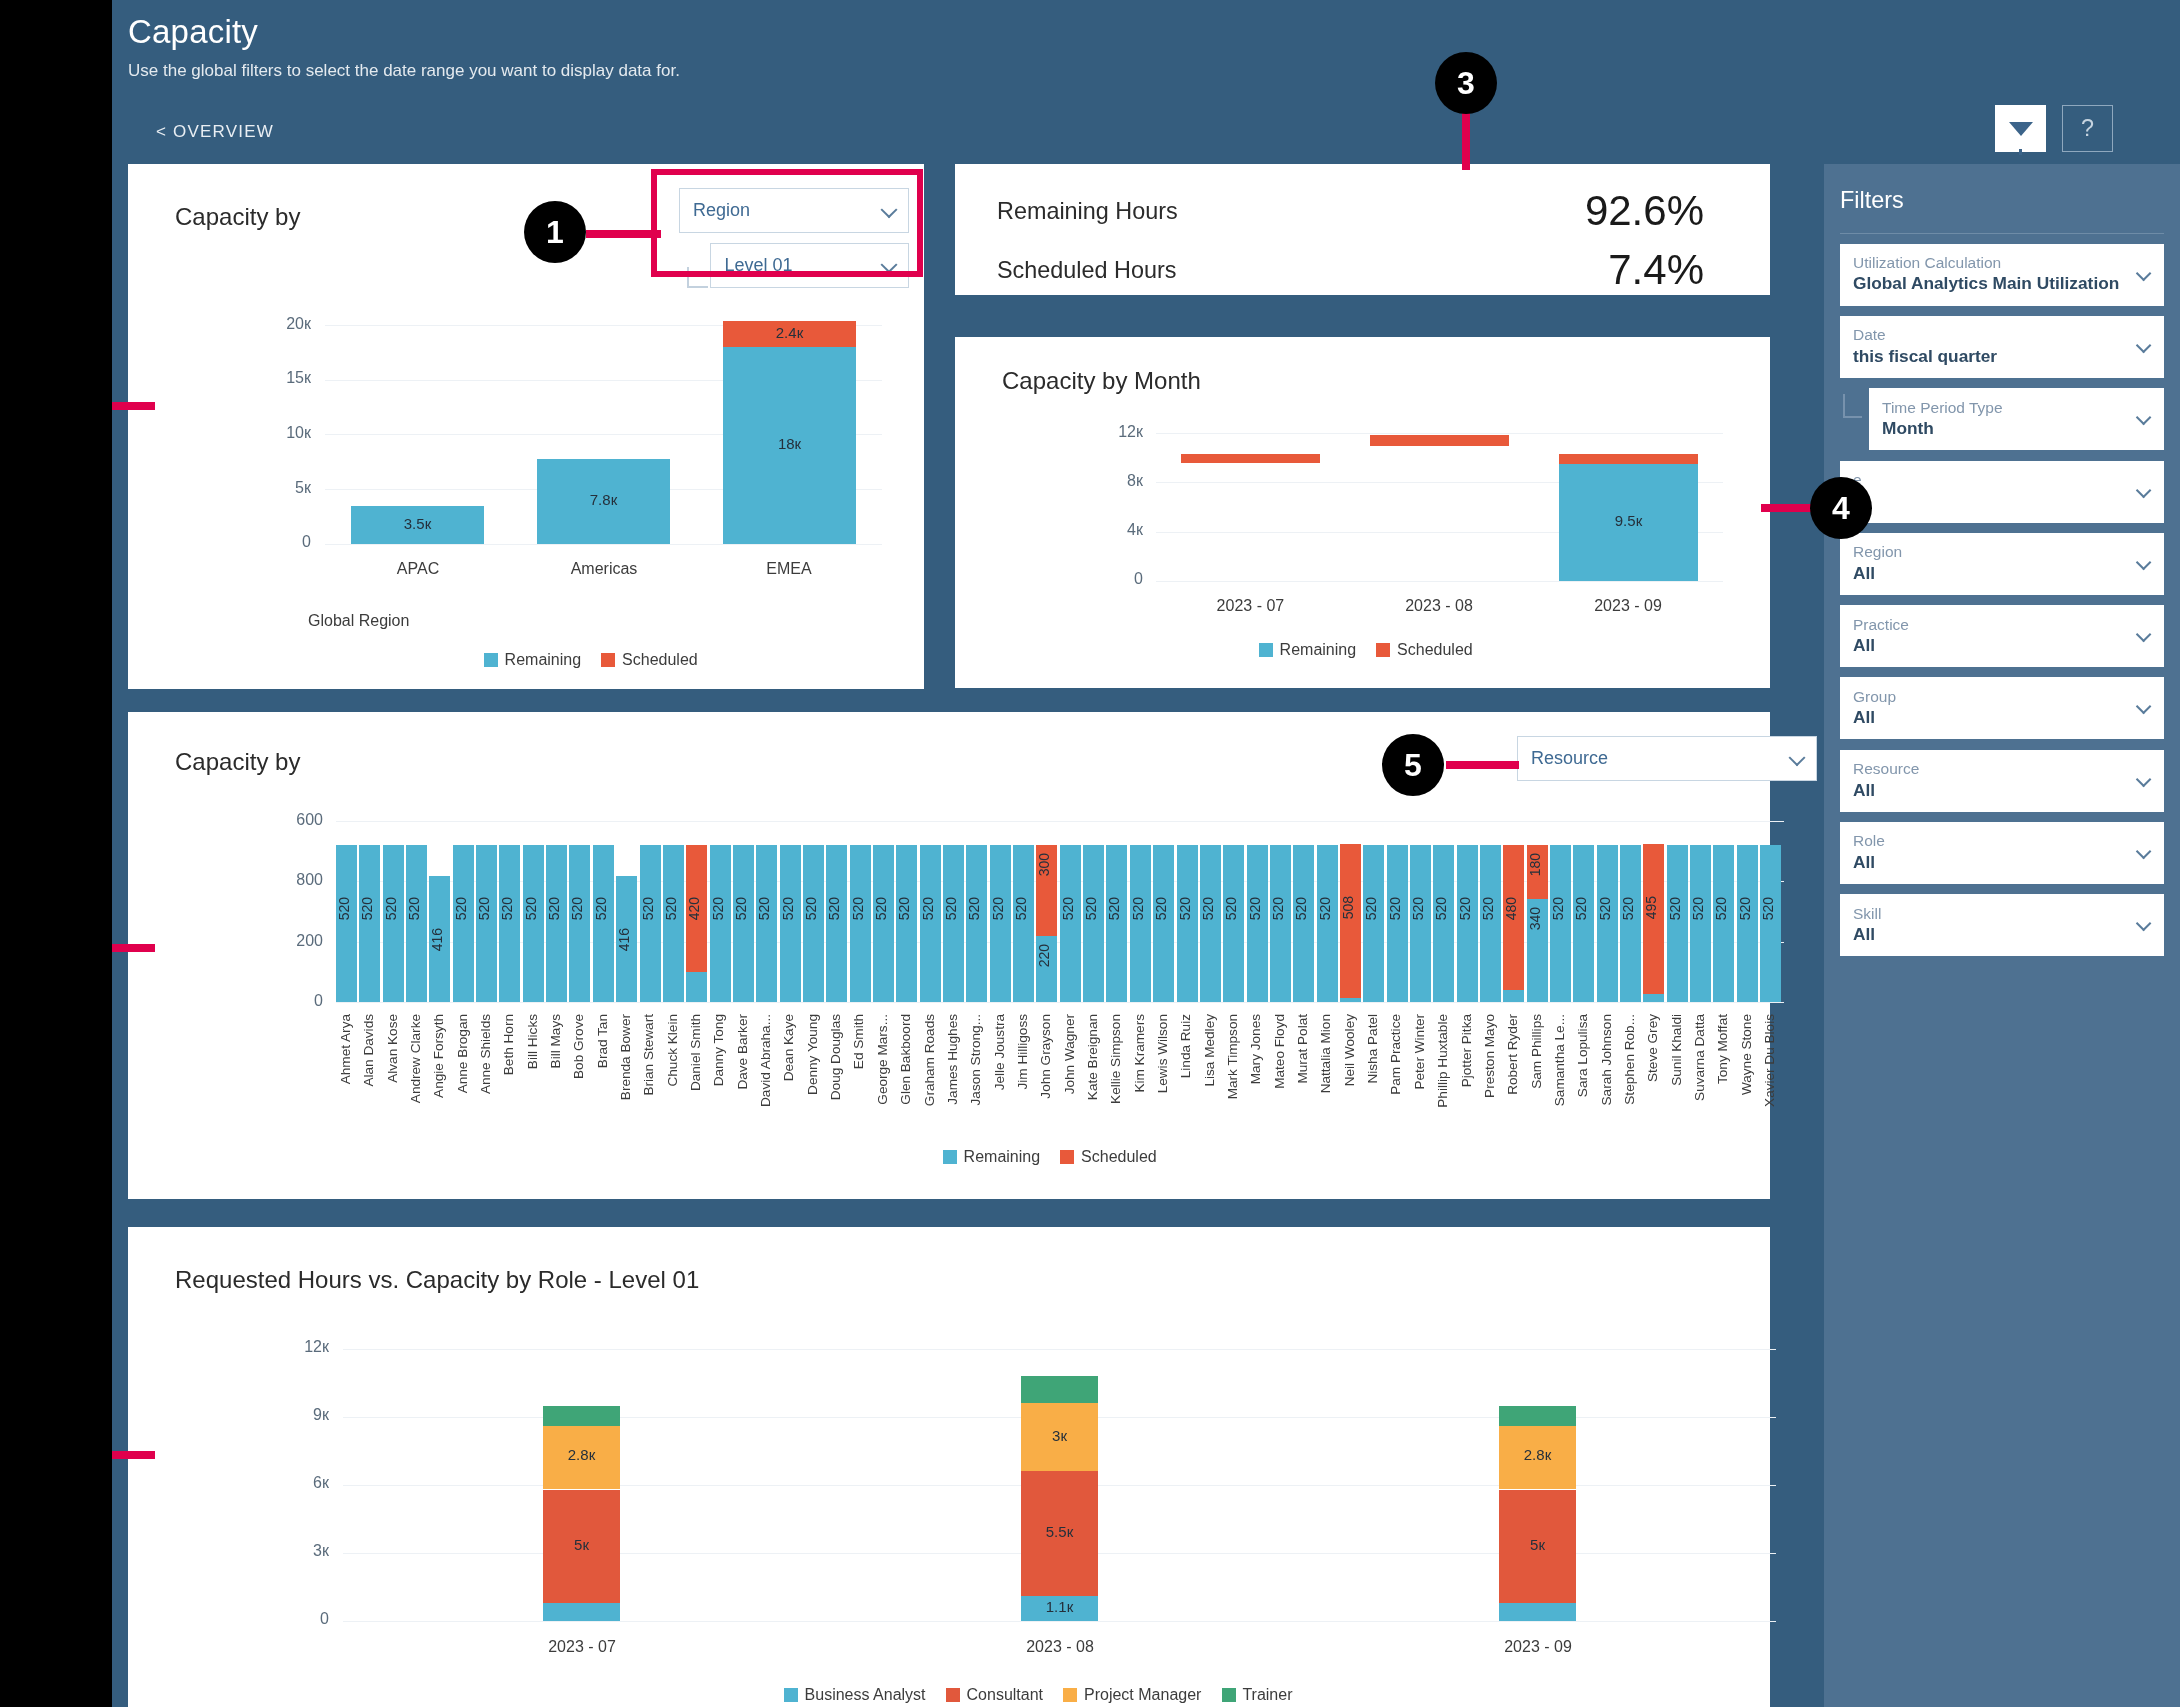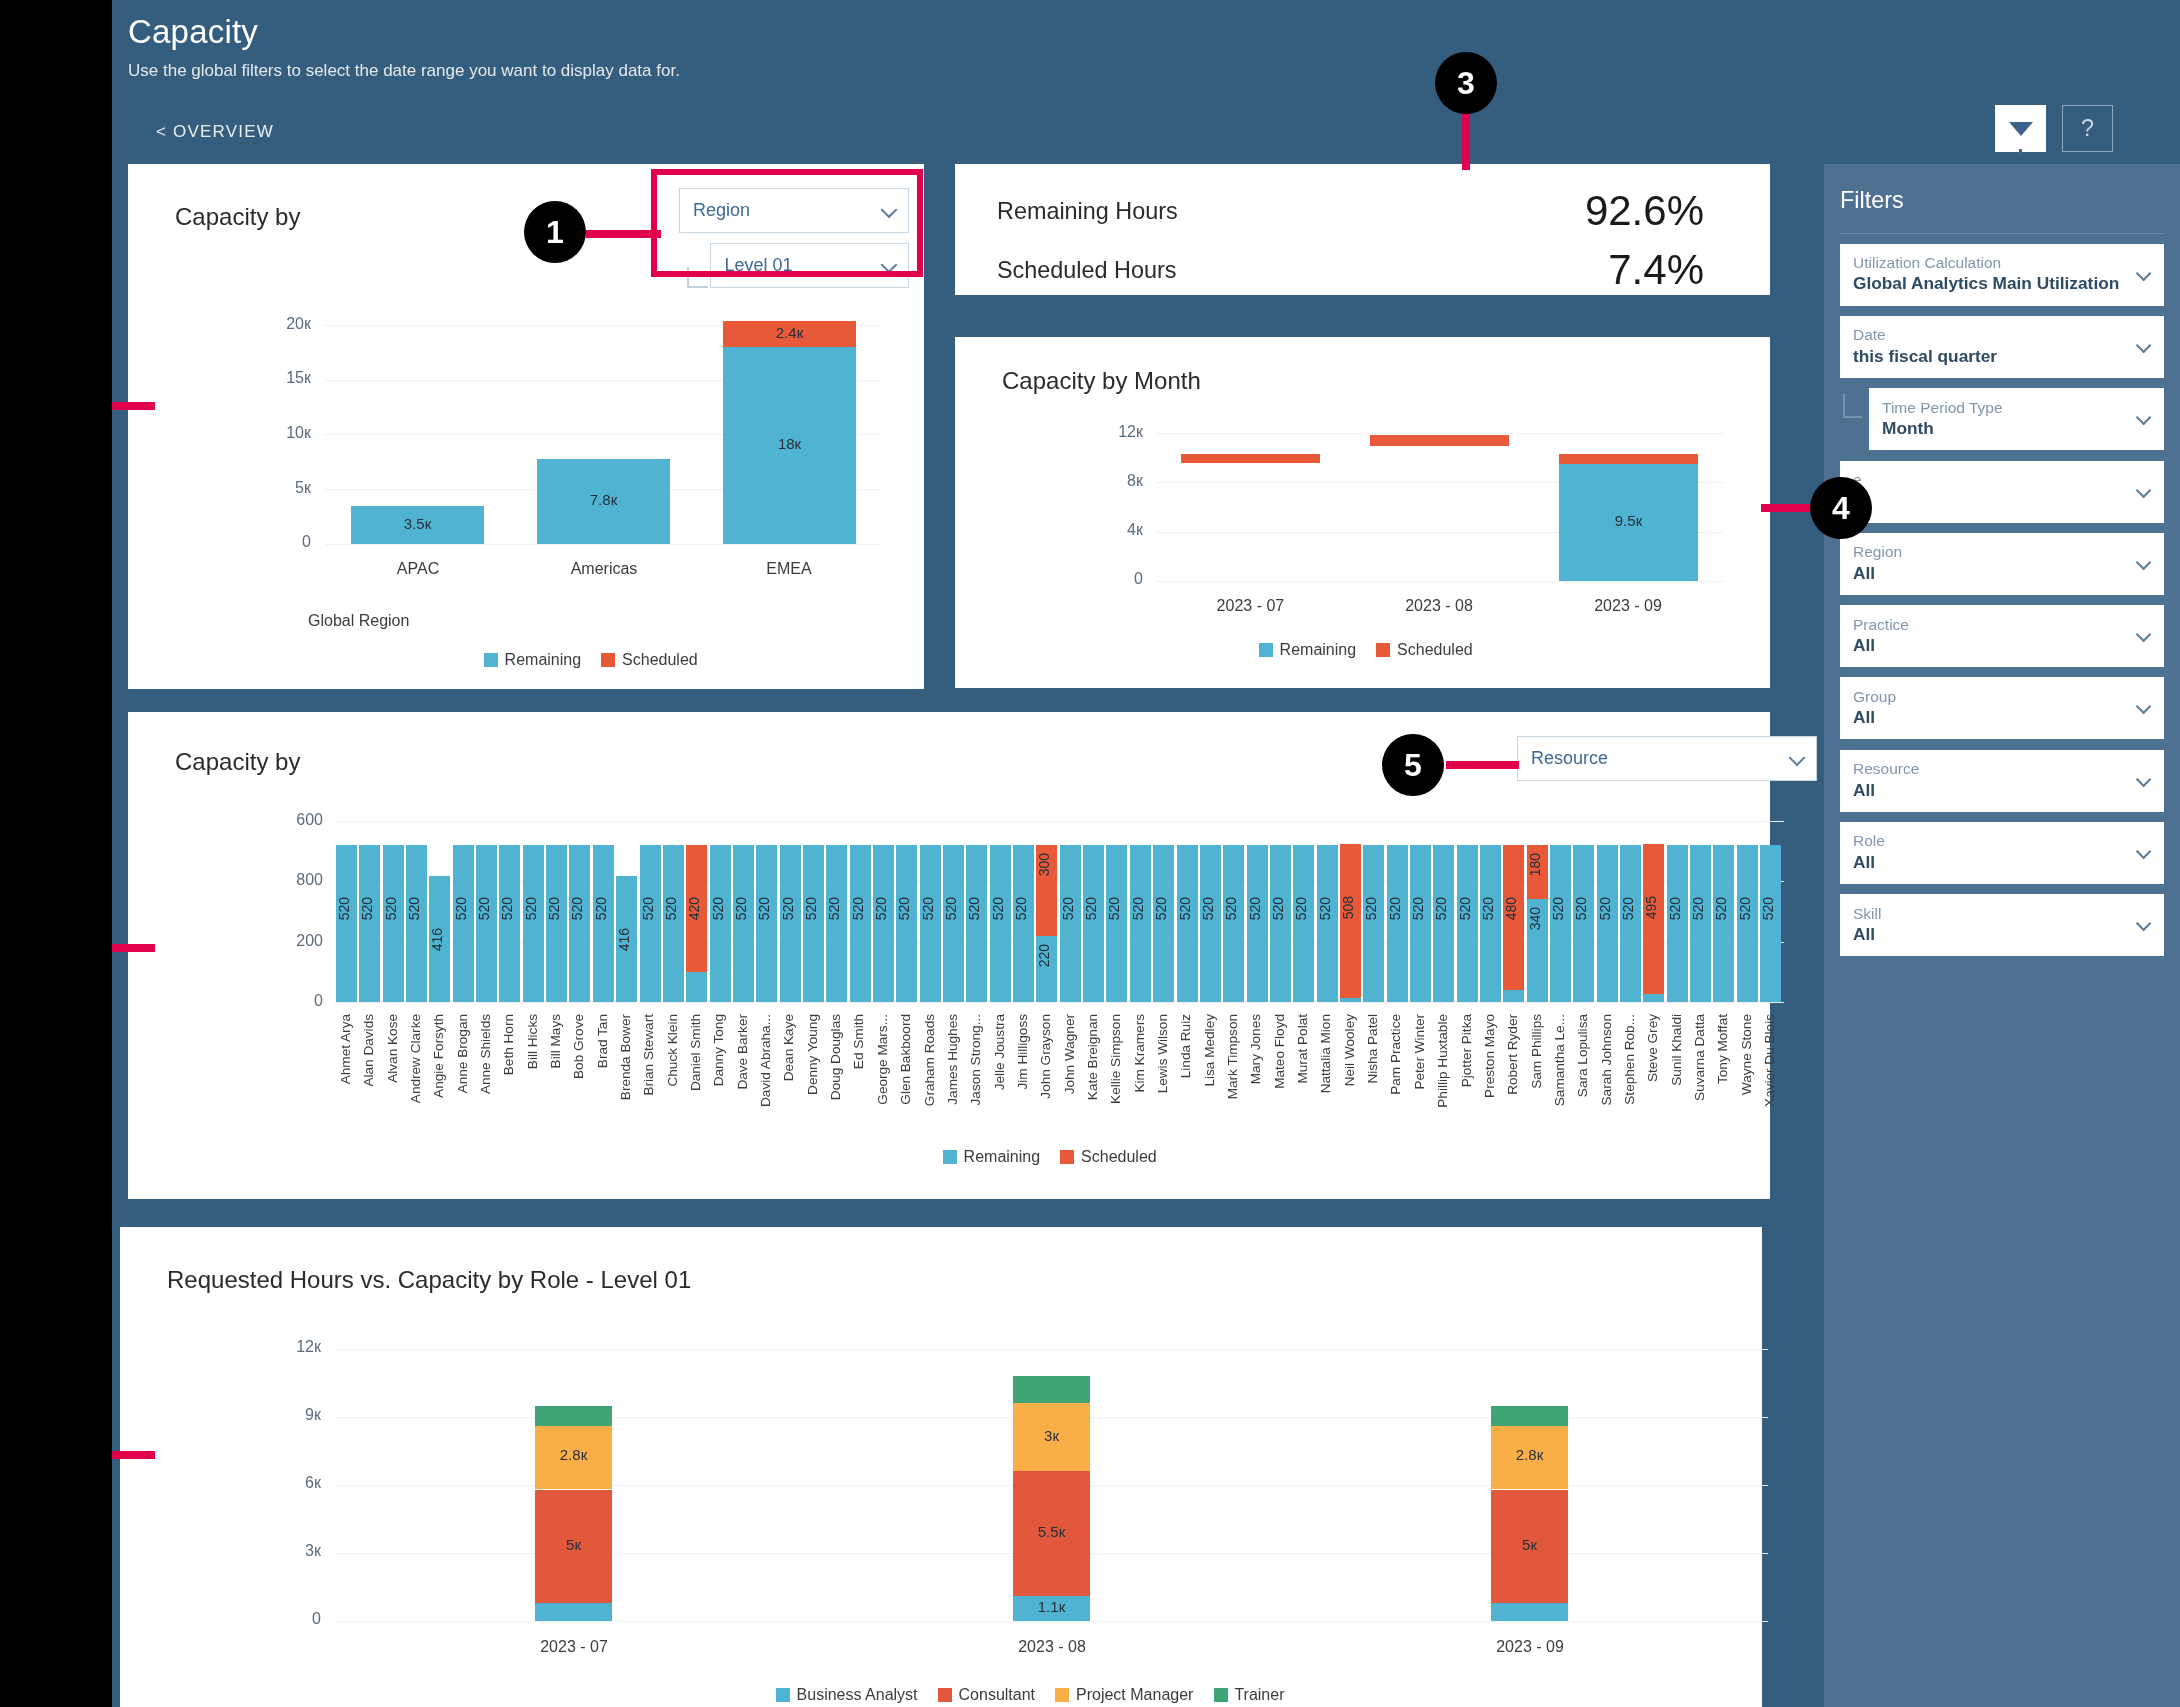--- a/index.html
+++ b/index.html
@@ -489,21 +489,21 @@
           <span class="swatch" style="background: rgb(79, 179, 209);"></span>
           <span>Remaining</span>
         </span>
         <span class="item">
           <span class="swatch" style="background: rgb(232, 89, 58);"></span>
           <span>Scheduled</span>
         </span>
       </div>
   </div>
 
-  <div class="card" style="left:8px; top:1227px; width:1642px; height:481px;">
+  <div class="card" style="left:16px; top:1227px; width:1642px; height:481px;">
     <div class="card-title" style="position:absolute; left:47px; top:39px;">Requested Hours vs. Capacity by Role - Level 01</div>
     <div class="plot" id="plot-role" style="left:215px; top:108px; width:1433px; height:286px;">
         <div class="gridline" style="top: 286px;"></div>
         <div class="ytick" style="top: 275px; right: 1447px; width: 84px;">0</div>
         <div class="gridline" style="top: 218px;"></div>
         <div class="ytick" style="top: 207px; right: 1447px; width: 84px;">3к</div>
         <div class="gridline" style="top: 150px;"></div>
         <div class="ytick" style="top: 139px; right: 1447px; width: 84px;">6к</div>
         <div class="gridline" style="top: 82px;"></div>
         <div class="ytick" style="top: 71px; right: 1447px; width: 84px;">9к</div>

